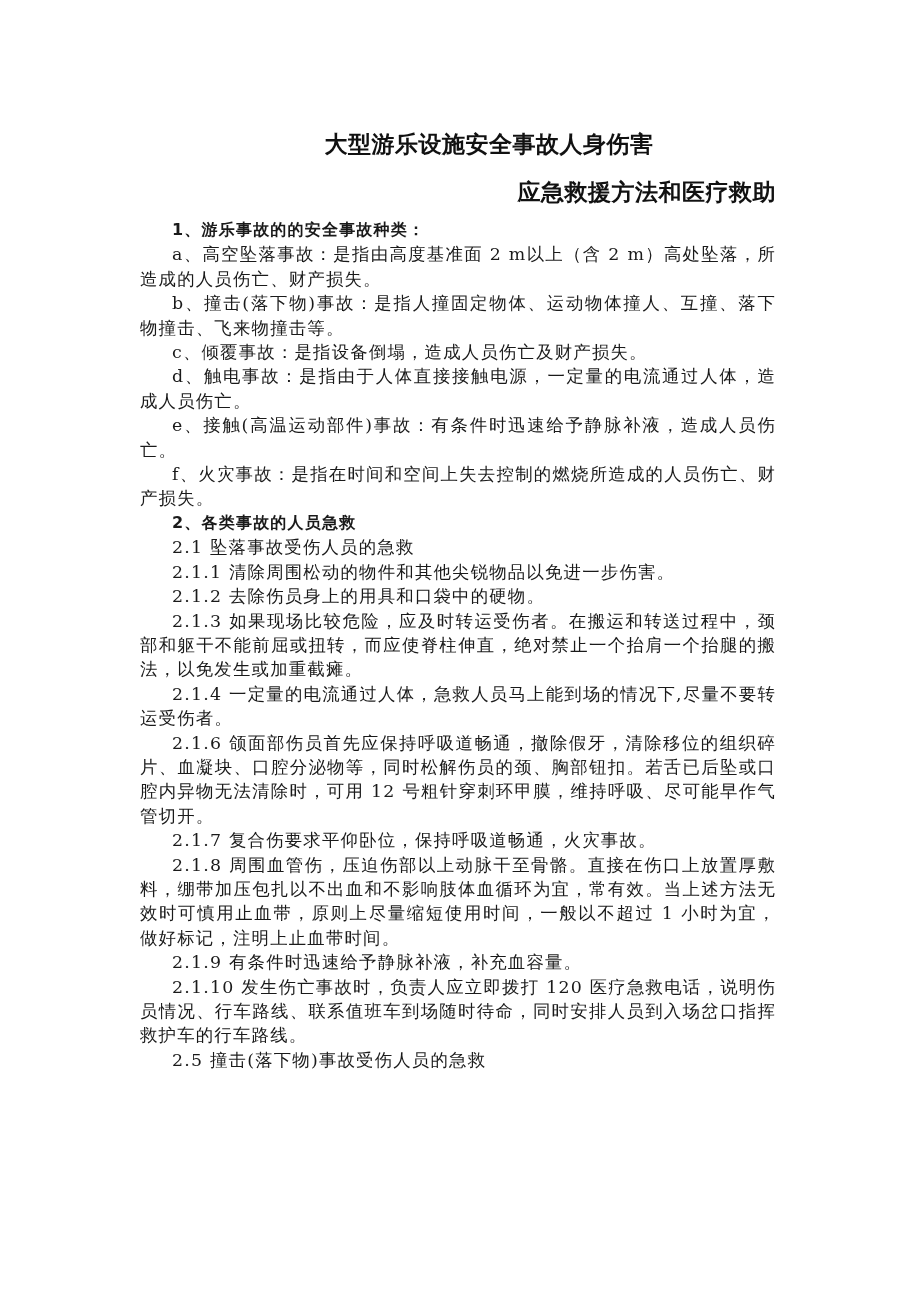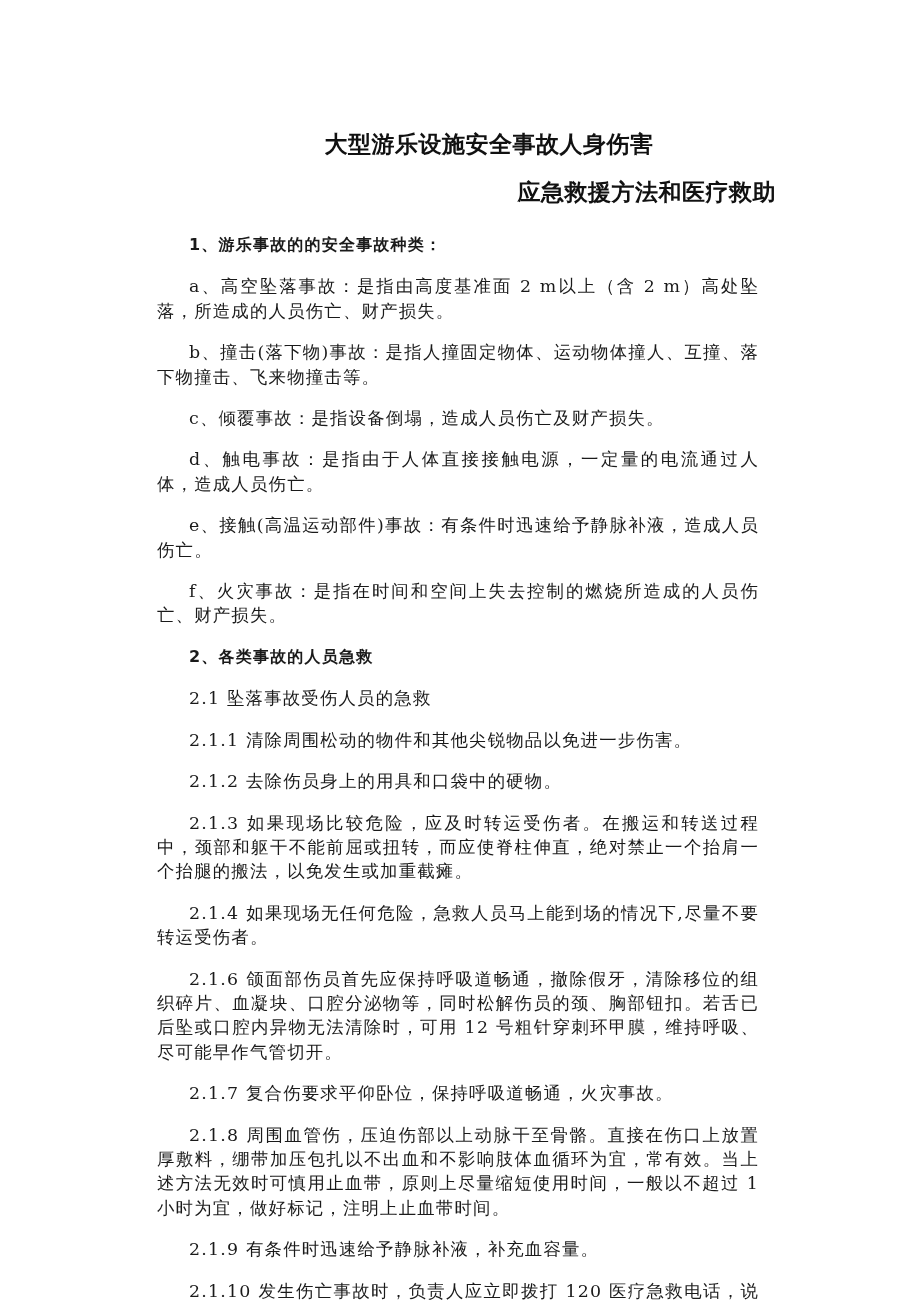--- a/index.html
+++ b/index.html
@@ -4,21 +4,21 @@
 <style>
   html, body { margin: 0; padding: 0; background: #ffffff; }
   body { width: 920px; height: 1302px; position: relative; overflow: hidden;
          font-family: "DejaVu Serif", "Liberation Serif", serif; color: #1a1a1a; }
   .page { position: absolute; left: 140px; top: 120px; width: 636px; }
   .title { font-family: "DejaVu Sans", "Liberation Sans", sans-serif; font-weight: bold;
            font-size: 23px; text-align: center; color: #111; letter-spacing: 0.5px;
            margin: 0; line-height: 48px; padding-left: 62px; }
   .title.second { margin-top: 0; text-align: right; }
   .body { margin-top: 2px; }
-  .p { font-size: 17.4px; line-height: 24.4px; margin: 17px; text-align: justify;
+  .p { font-size: 17.4px; line-height: 24.4px; margin: 0; text-align: justify;
        text-indent: 32px; letter-spacing: 1.2px; }
   .p.h { font-family: "DejaVu Sans", "Liberation Sans", sans-serif; font-weight: bold; font-size: 16px; }
 </style>
 </head>
 <body>
 
 <div class="page">
   <h1 class="title">大型游乐设施安全事故人身伤害</h1>
   <h1 class="title second">应急救援方法和医疗救助</h1>
   <div class="body">
@@ -27,21 +27,21 @@
     <p class="p">b、撞击(落下物)事故：是指人撞固定物体、运动物体撞人、互撞、落下物撞击、飞来物撞击等。</p>
     <p class="p">c、倾覆事故：是指设备倒塌，造成人员伤亡及财产损失。</p>
     <p class="p">d、触电事故：是指由于人体直接接触电源，一定量的电流通过人体，造成人员伤亡。</p>
     <p class="p">e、接触(高温运动部件)事故：有条件时迅速给予静脉补液，造成人员伤亡。</p>
     <p class="p">f、火灾事故：是指在时间和空间上失去控制的燃烧所造成的人员伤亡、财产损失。</p>
     <p class="p h">2、各类事故的人员急救</p>
     <p class="p">2.1 坠落事故受伤人员的急救</p>
     <p class="p">2.1.1 清除周围松动的物件和其他尖锐物品以免进一步伤害。</p>
     <p class="p">2.1.2 去除伤员身上的用具和口袋中的硬物。</p>
     <p class="p">2.1.3 如果现场比较危险，应及时转运受伤者。在搬运和转送过程中，颈部和躯干不能前屈或扭转，而应使脊柱伸直，绝对禁止一个抬肩一个抬腿的搬法，以免发生或加重截瘫。</p>
-    <p class="p">2.1.4 如果现场无任何危险，急救人员马上能到场的情况下,尽量不要转运受伤者。</p>
+    <p class="p">2.1.4 一定量的电流通过人体，急救人员马上能到场的情况下,尽量不要转运受伤者。</p>
     <p class="p">2.1.6 颌面部伤员首先应保持呼吸道畅通，撤除假牙，清除移位的组织碎片、血凝块、口腔分泌物等，同时松解伤员的颈、胸部钮扣。若舌已后坠或口腔内异物无法清除时，可用 12 号粗针穿刺环甲膜，维持呼吸、尽可能早作气管切开。</p>
     <p class="p">2.1.7 复合伤要求平仰卧位，保持呼吸道畅通，火灾事故。</p>
     <p class="p">2.1.8 周围血管伤，压迫伤部以上动脉干至骨骼。直接在伤口上放置厚敷料，绷带加压包扎以不出血和不影响肢体血循环为宜，常有效。当上述方法无效时可慎用止血带，原则上尽量缩短使用时间，一般以不超过 1 小时为宜，做好标记，注明上止血带时间。</p>
     <p class="p">2.1.9 有条件时迅速给予静脉补液，补充血容量。</p>
     <p class="p">2.1.10 发生伤亡事故时，负责人应立即拨打 120 医疗急救电话，说明伤员情况、行车路线、联系值班车到场随时待命，同时安排人员到入场岔口指挥救护车的行车路线。</p>
     <p class="p">2.5 撞击(落下物)事故受伤人员的急救</p>
   </div>
 </div>
 
 </body></html>

